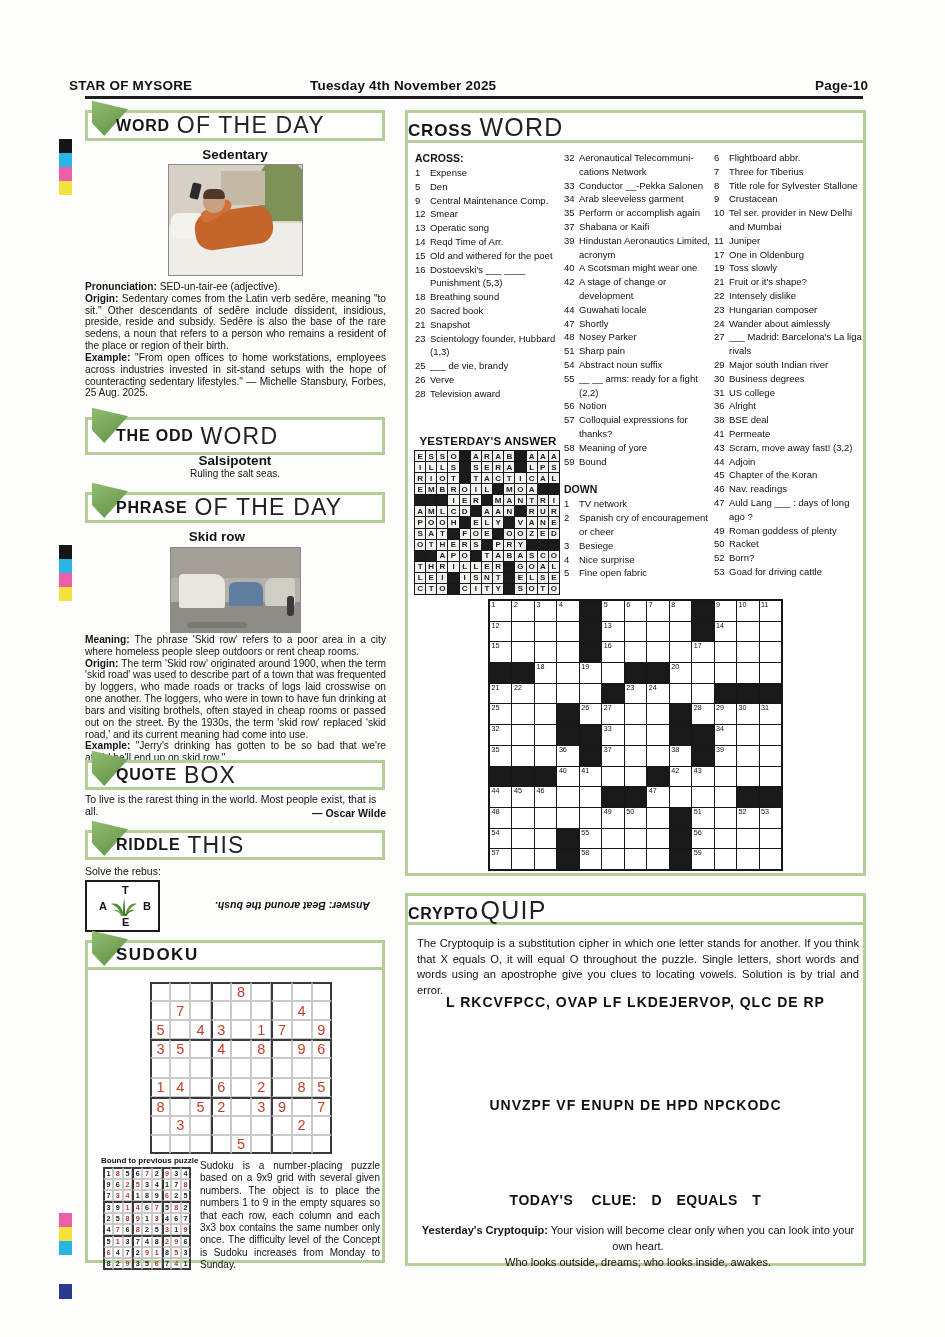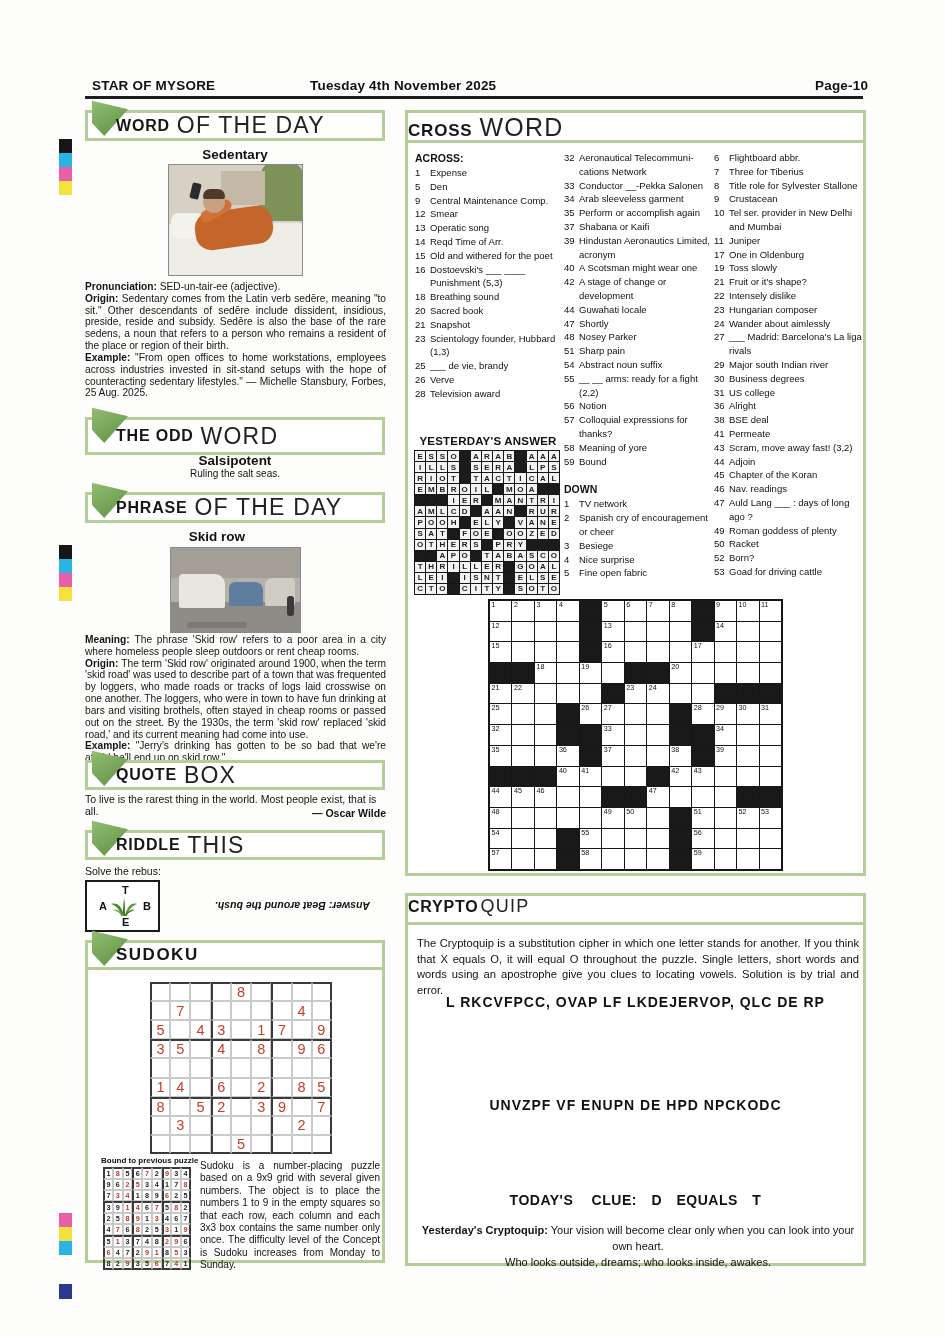--- a/index.html
+++ b/index.html
@@ -72,21 +72,21 @@
   <div class="pm" style="left:59px;top:181px;height:14px;background:#f3e23c;"></div>
   <div class="pm" style="left:59px;top:545px;height:14px;background:#161616;"></div>
   <div class="pm" style="left:59px;top:559px;height:14px;background:#2ab4e4;"></div>
   <div class="pm" style="left:59px;top:573px;height:14px;background:#ea60a8;"></div>
   <div class="pm" style="left:59px;top:587px;height:14px;background:#f3e23c;"></div>
   <div class="pm" style="left:59px;top:1213px;height:14px;background:#ea60a8;"></div>
   <div class="pm" style="left:59px;top:1227px;height:14px;background:#f3e23c;"></div>
   <div class="pm" style="left:59px;top:1241px;height:14px;background:#2ab4e4;"></div>
   <div class="pm" style="left:59px;top:1284px;height:15px;background:#2b3990;"></div>
 
-  <div class="abs hdr" style="left:92px;top:78px;">STAR OF MYSORE</div>
+  <div class="abs hdr" style="left:69px;top:78px;">STAR OF MYSORE</div>
   <div class="abs hdr" style="left:310px;top:78px;">Tuesday 4th November 2025</div>
   <div class="abs hdr" style="left:815px;top:78px;">Page-10</div>
   <div class="abs" id="hdr-rule"></div>
 
   <div class="banner" style="left:85px;top:110px;width:300px;height:31px;">
     <span class="flag"></span>
     <span class="btxt">
         <span class="b-bold">WORD</span>
         <span class="b-light">OF THE DAY</span>
       </span>
@@ -1088,21 +1088,21 @@
         </div>
         <div class="xcell"></div>
         <div class="xcell"></div>
         <div class="xcell"></div>
       </div>
   </div>
 
   <div class="greenbox" style="left:405px;top:893px;width:461px;height:373px;">
     <div class="inner-banner" style="height:32px;">
       <span class="flag"></span>
-      <span class="btxt"><span class="b-bold" style="font-size:16px;">CRYPTO</span><span class="b-light" style="font-size:18px;margin-left:2px;">QUIP</span></span>
+      <span class="btxt"><span class="b-bold" style="font-size:16px;">CRYPTO</span><span class="b-light" style="font-size:25px;margin-left:2px;">QUIP</span></span>
     </div>
     <div class="abs" id="cq-intro" style="left:9px;top:40px;width:442px;">The Cryptoquip is a substitution cipher in which one letter stands for another.  If you think that X equals O, it will equal O throughout the puzzle.  Single letters, short words and words using an apostrophe give you clues to locating vowels. Solution is by trial and error.</div>
     <div class="abs cq-cipher" style="left:0;top:98px;width:100%;">L RKCVFPCC, OVAP LF LKDEJERVOP, QLC DE RP</div>
     <div class="abs cq-cipher" style="left:0;top:201px;width:100%;">UNVZPF VF ENUPN DE HPD NPCKODC</div>
     <div class="abs" id="cq-clue" style="left:0;top:296px;width:100%;">TODAY'S CLUE: D EQUALS T</div>
     <div class="abs" id="cq-yest" style="left:4px;top:327px;width:452px;">
       <span style="font-weight:bold;">Yesterday's Cryptoquip:</span>
       <span>Your vision will become clear only when you can look into your own heart.</span><br>
       <span>Who looks outside, dreams; who looks inside, awakes.</span>
     </div>

